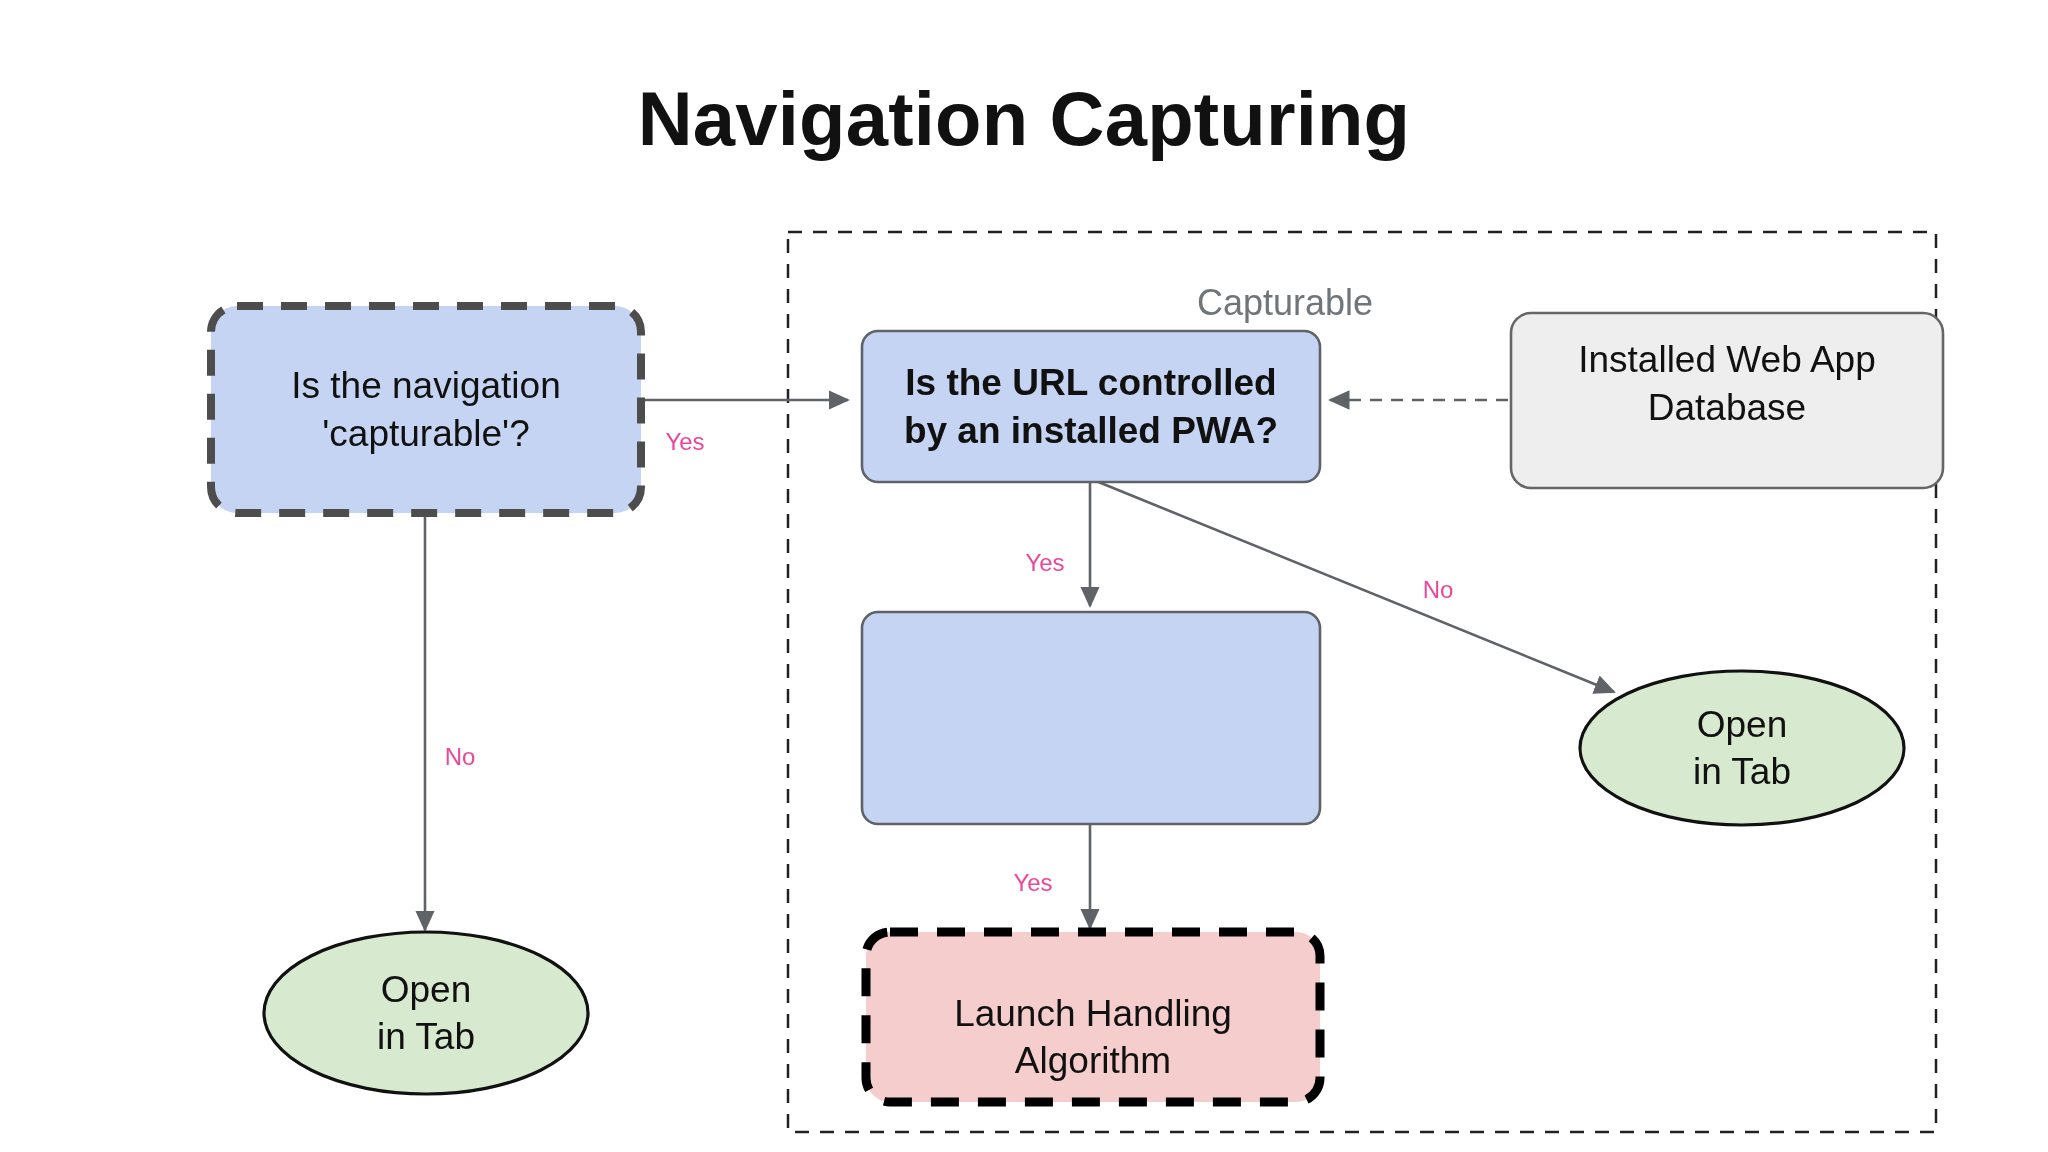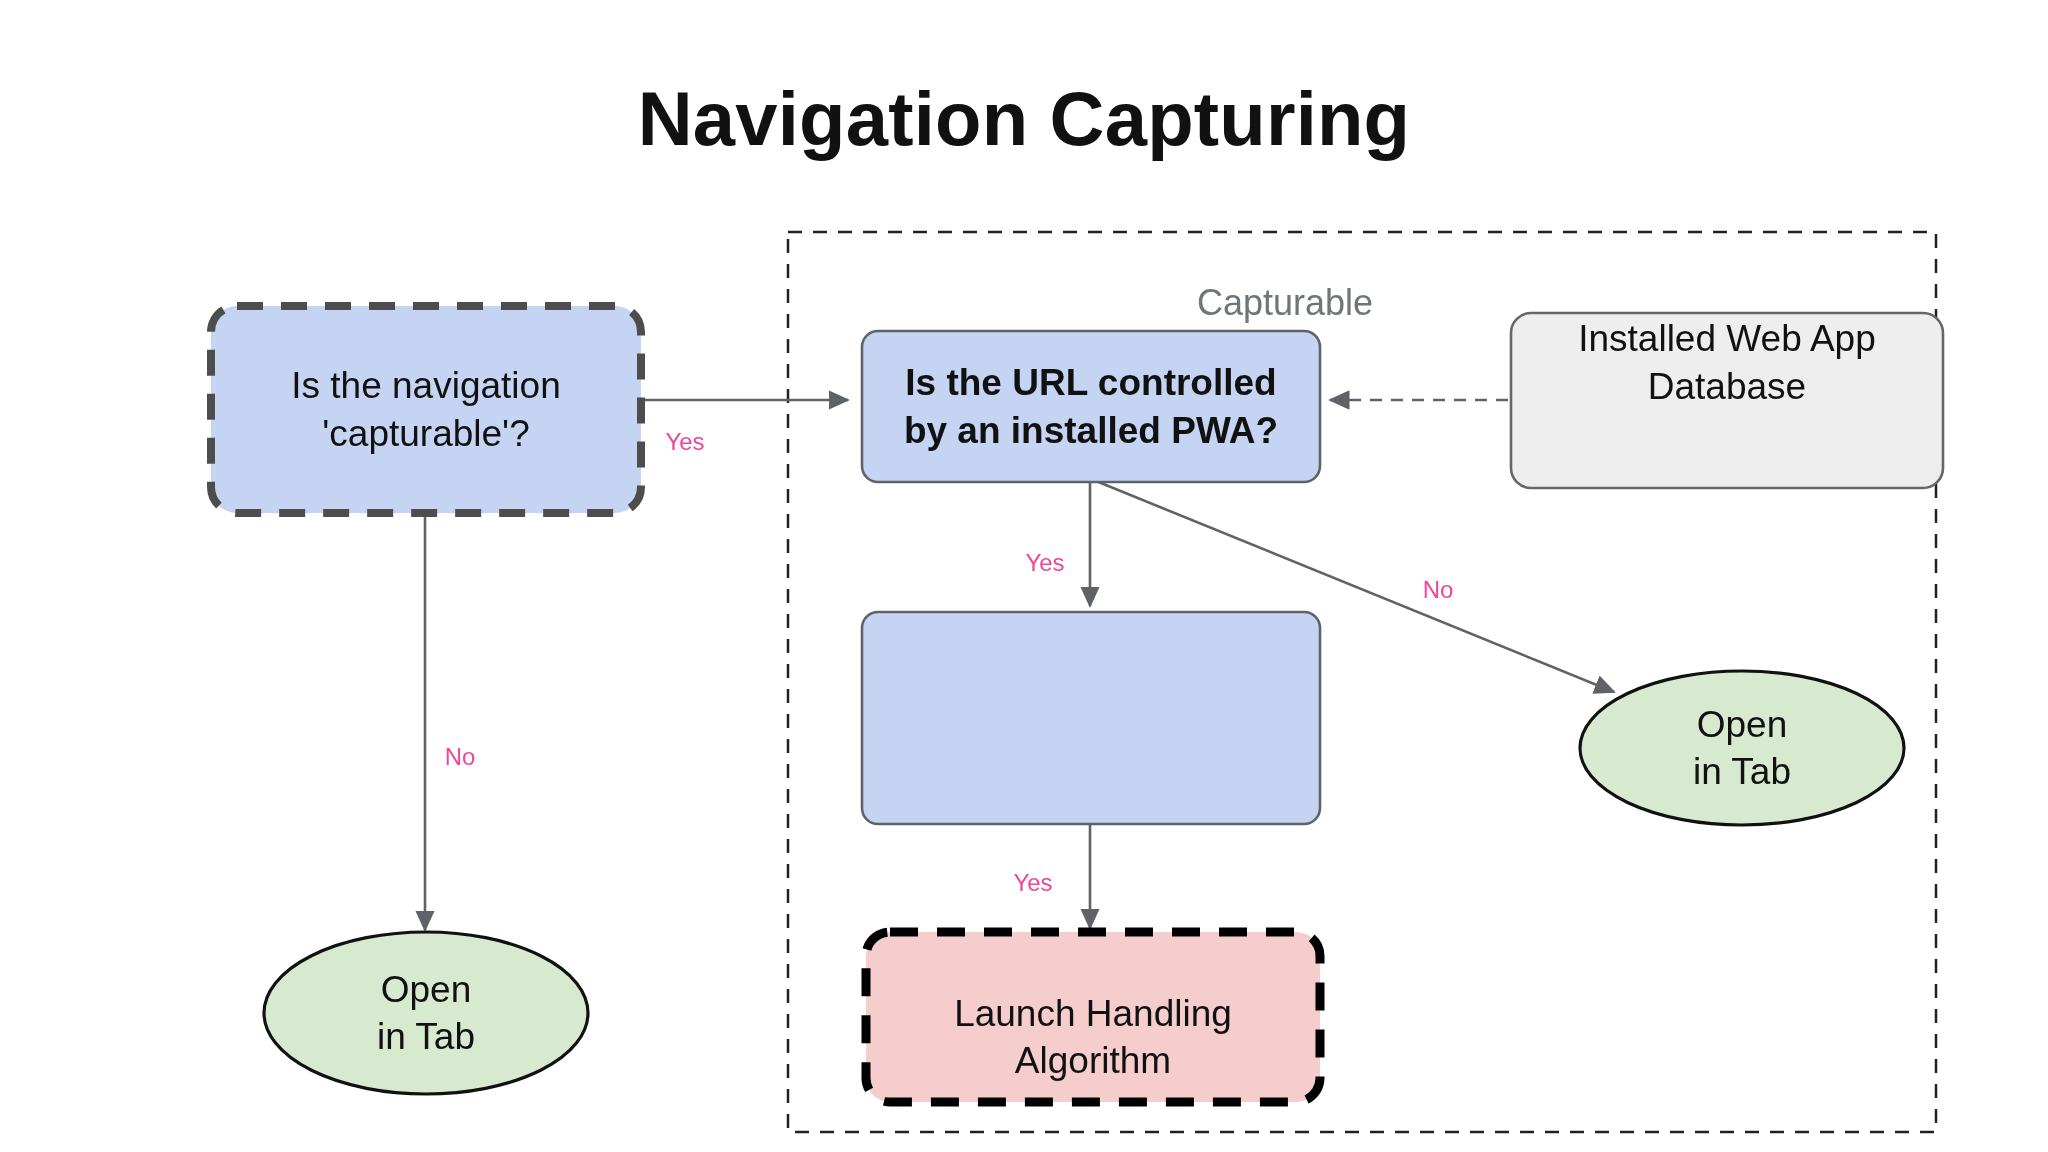--- a/index.html
+++ b/index.html
@@ -114,21 +114,21 @@
   </svg>
 
   <div id="group-label">Capturable</div>
 
   <div class="node-label" style="left:211px; top:306px; width:430px; height:207px;">Is the navigation
 'capturable'?</div>
 
   <div class="node-label" style="left:862px; top:331px; width:458px; height:151px;font-weight:bold;">Is the URL controlled
 by an installed PWA?</div>
 
-  <div class="node-label" style="left:1511px; top:299px; width:432px; height:127px;">Installed Web App
+  <div class="node-label" style="left:1511px; top:320px; width:432px; height:127px;">Installed Web App
 Database</div>
 
 
   <div class="node-label" style="left:866px; top:952px; width:454px; height:170px;">Launch Handling
 Algorithm</div>
 
   <div class="node-label" style="left:264px; top:932px; width:324px; height:162px;">Open
 in Tab</div>
 
   <div class="node-label" style="left:1580px; top:671px; width:324px; height:154px;">Open

